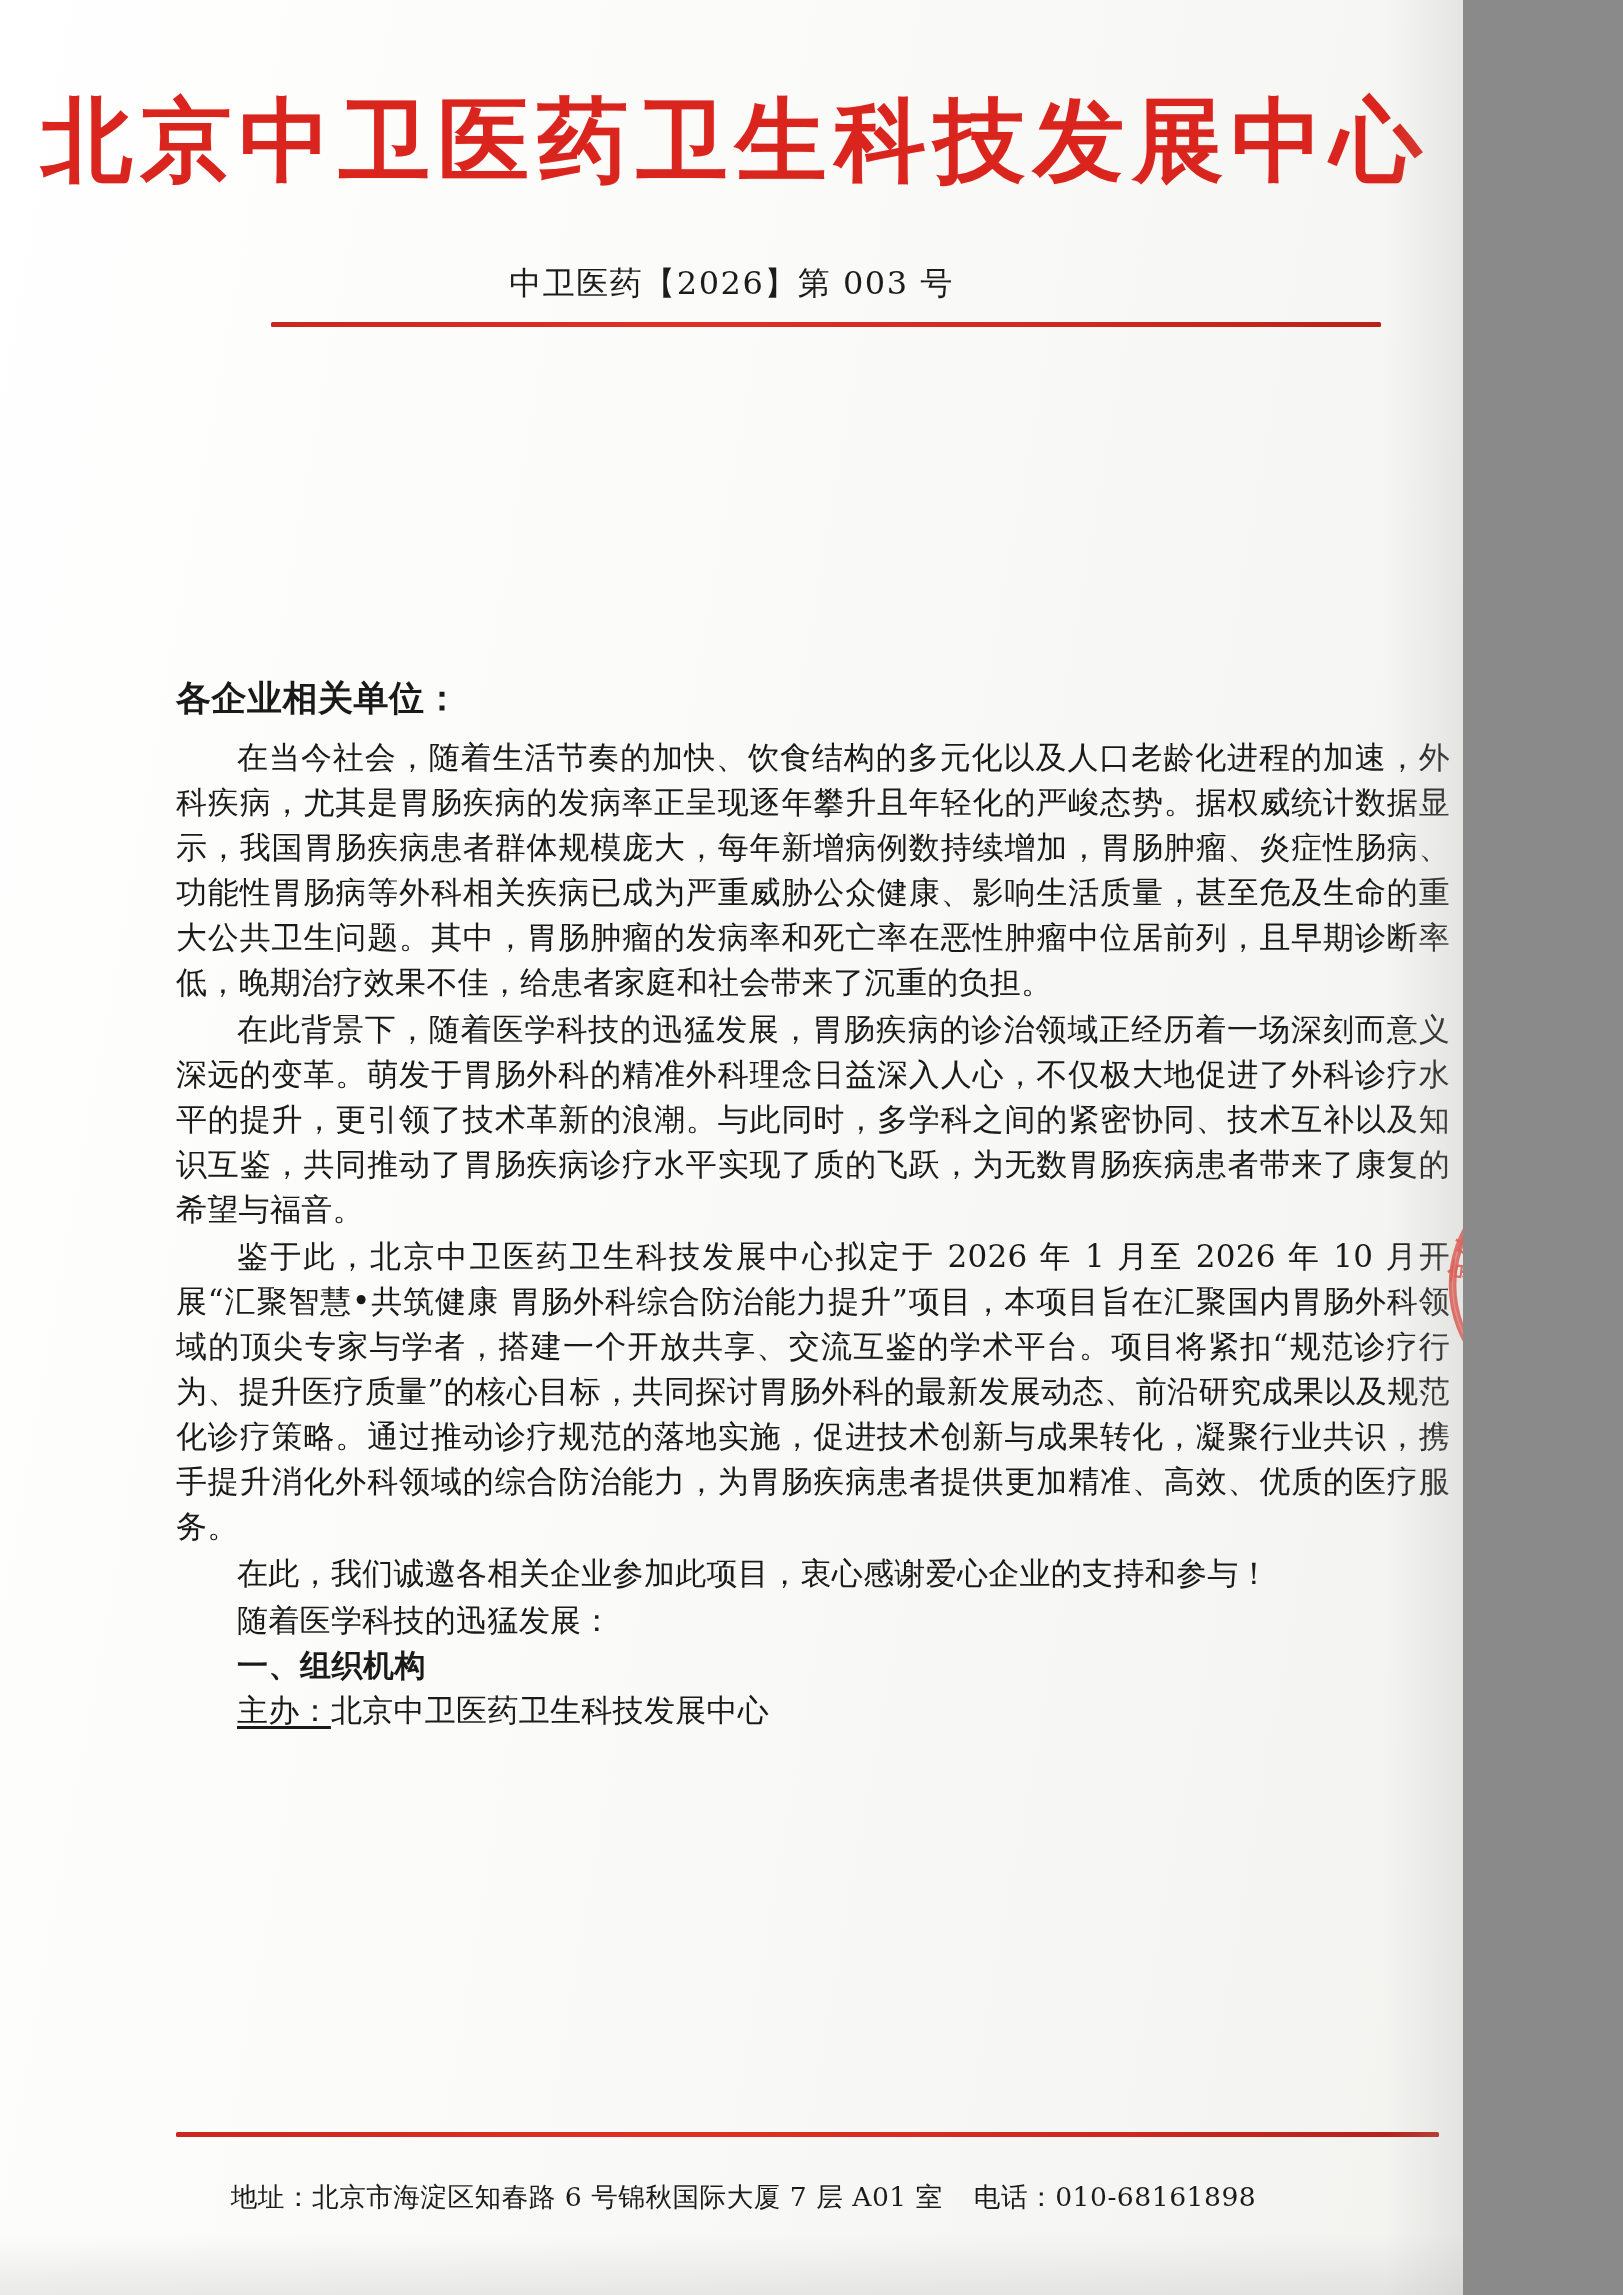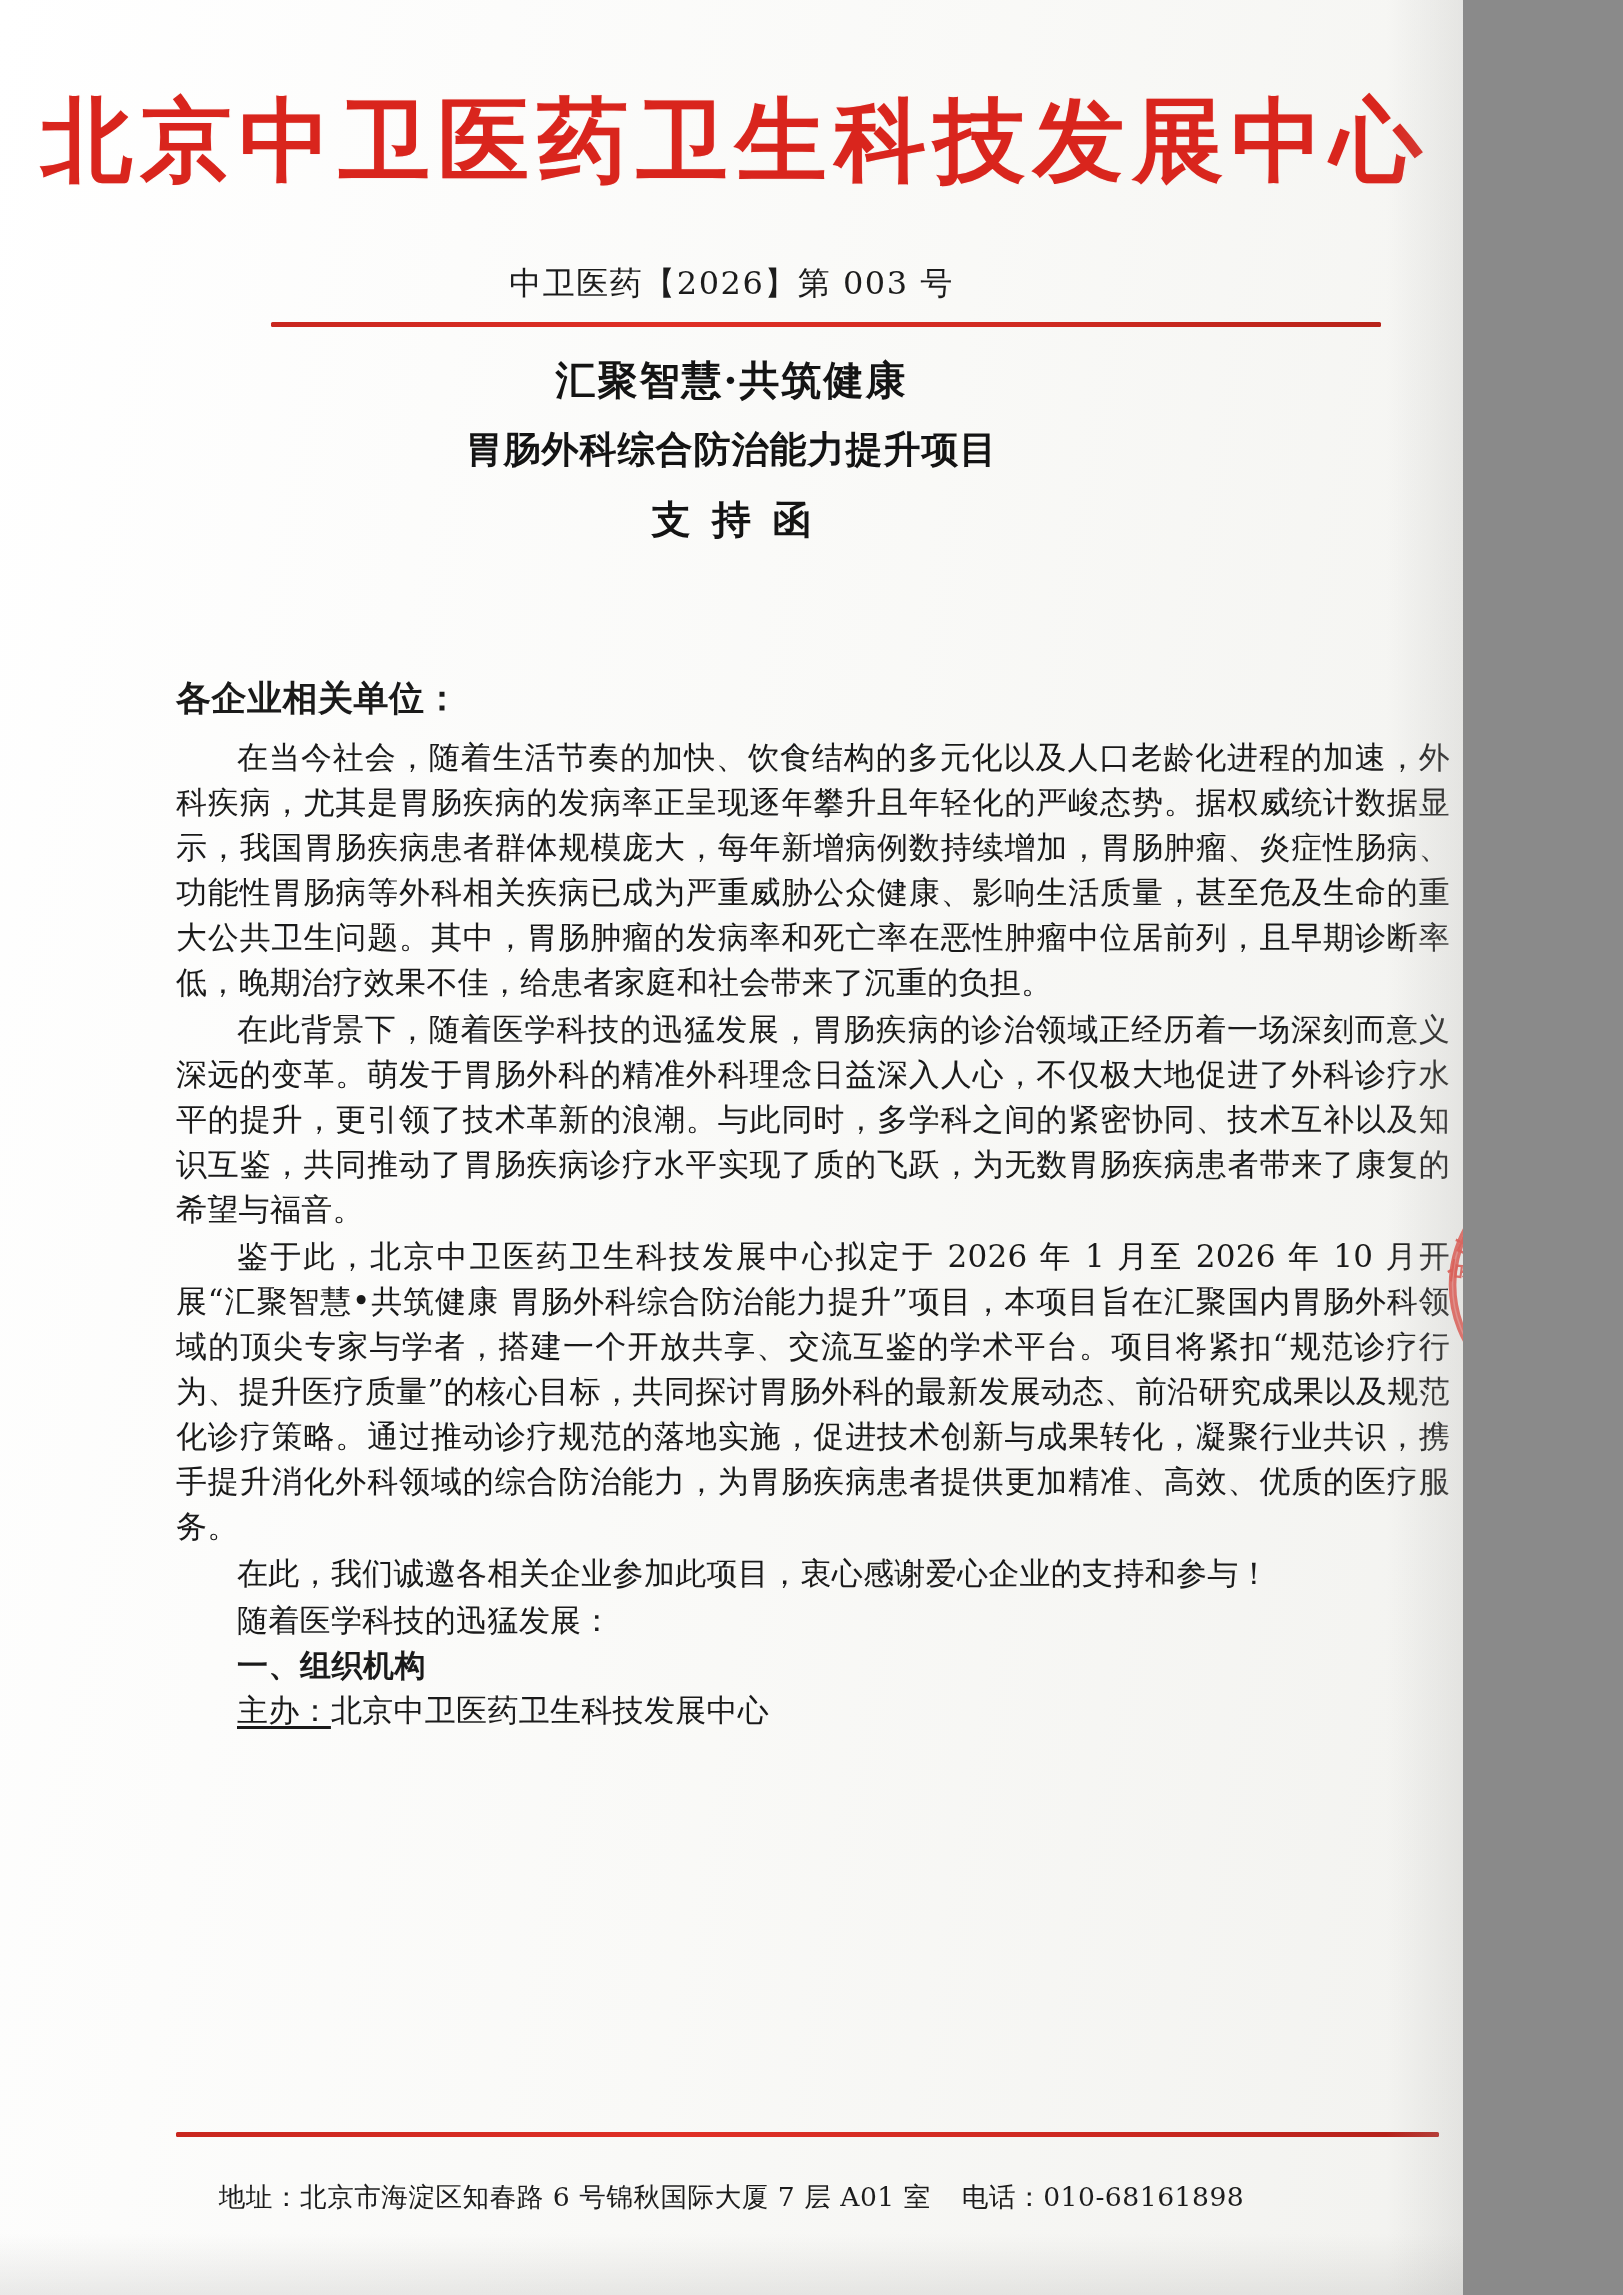--- a/index.html
+++ b/index.html
@@ -167,21 +167,21 @@
     top: 2132px;
     left: 176px;
     width: 1263px;
     height: 4.6px;
     background: linear-gradient(to right, #c9271f 0%, #e03026 40%, #cb2820 75%, #b3211a 100%);
     border-radius: 1.5px;
   }
   .footer {
     position: absolute;
     top: 2179px;
-    left: 0;
+    left: 12px;
     width: 100%;
     text-align: center;
     font-size: 26.6px;
     color: #1c1c1c;
     letter-spacing: 0.5px;
     white-space: nowrap;
   }
   .footer .gap { display: inline-block; width: 31px; }
 
   
@@ -202,25 +202,20 @@
 <div class="page">
 
   <div class="paper-tint"></div>
 
   <div class="masthead">北京中卫医药卫生科技发展中心</div>
 
   <div class="doc-number">中卫医药【2026】第 003 号</div>
 
   <div class="rule-red-top"></div>
 
-  <div class="title-block">
-    <div class="title-line1">汇聚智慧·共筑健康</div>
-    <div class="title-line2">胃肠外科综合防治能力提升项目</div>
-    <div class="title-line3">支持函</div>
-  </div>
 
   <div class="body-wrap">
     <div class="salutation">各企业相关单位：</div>
 
     <p class="para">在当今社会，随着生活节奏的加快、饮食结构的多元化以及人口老龄化进程的加速，外科疾病，尤其是胃肠疾病的发病率正呈现逐年攀升且年轻化的严峻态势。据权威统计数据显示，我国胃肠疾病患者群体规模庞大，每年新增病例数持续增加，胃肠肿瘤、炎症性肠病、功能性胃肠病等外科相关疾病已成为严重威胁公众健康、影响生活质量，甚至危及生命的重大公共卫生问题。其中，胃肠肿瘤的发病率和死亡率在恶性肿瘤中位居前列，且早期诊断率低，晚期治疗效果不佳，给患者家庭和社会带来了沉重的负担。</p>
 
     <p class="para">在此背景下，随着医学科技的迅猛发展，胃肠疾病的诊治领域正经历着一场深刻而意义深远的变革。萌发于胃肠外科的精准外科理念日益深入人心，不仅极大地促进了外科诊疗水平的提升，更引领了技术革新的浪潮。与此同时，多学科之间的紧密协同、技术互补以及知识互鉴，共同推动了胃肠疾病诊疗水平实现了质的飞跃，为无数胃肠疾病患者带来了康复的希望与福音。</p>
 
     <p class="para">鉴于此，北京中卫医药卫生科技发展中心拟定于 2026 年 1 月至 2026 年 10 月开展“汇聚智慧•共筑健康 胃肠外科综合防治能力提升”项目，本项目旨在汇聚国内胃肠外科领域的顶尖专家与学者，搭建一个开放共享、交流互鉴的学术平台。项目将紧扣“规范诊疗行为、提升医疗质量”的核心目标，共同探讨胃肠外科的最新发展动态、前沿研究成果以及规范化诊疗策略。通过推动诊疗规范的落地实施，促进技术创新与成果转化，凝聚行业共识，携手提升消化外科领域的综合防治能力，为胃肠疾病患者提供更加精准、高效、优质的医疗服务。</p>
 

